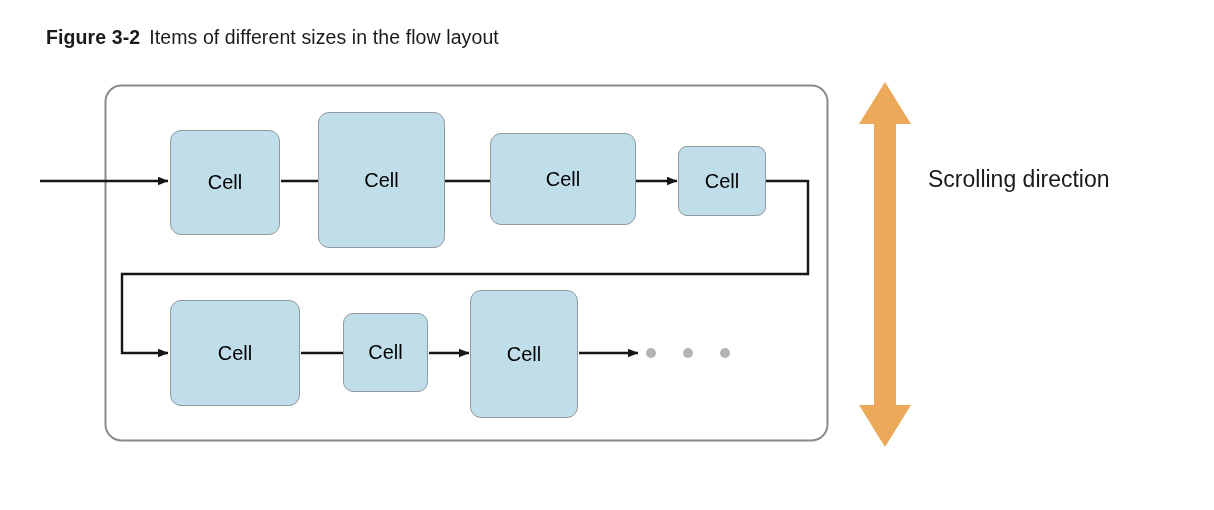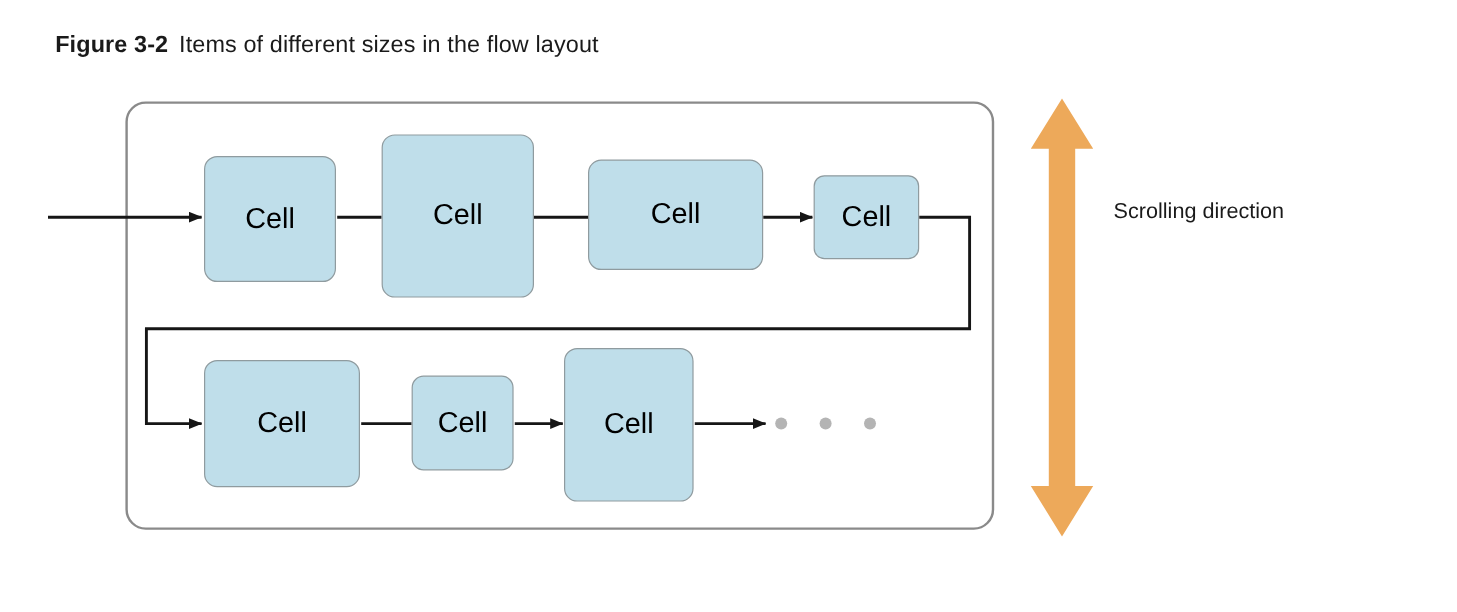--- a/index.html
+++ b/index.html
@@ -56,30 +56,30 @@
   .cell {
     position: absolute;
     background: #bfdeea;
     border: 1.4px solid #8f9b9f;
     border-radius: 11px;
     box-sizing: border-box;
     display: flex;
     align-items: center;
     justify-content: center;
     color: #000000;
-    font-size: 24px;
+    font-size: 20px;
     font-family: "Liberation Sans", sans-serif;
   }
 
   
   .scroll-label {
     position: absolute;
     left: 928px;
     top: 166px;
-    font-size: 18px;
+    font-size: 23px;
     color: #1a1a1a;
     white-space: nowrap;
   }
 </style>
 </head>
 <body>
 
 <div id="page">
 
   <div class="caption">

